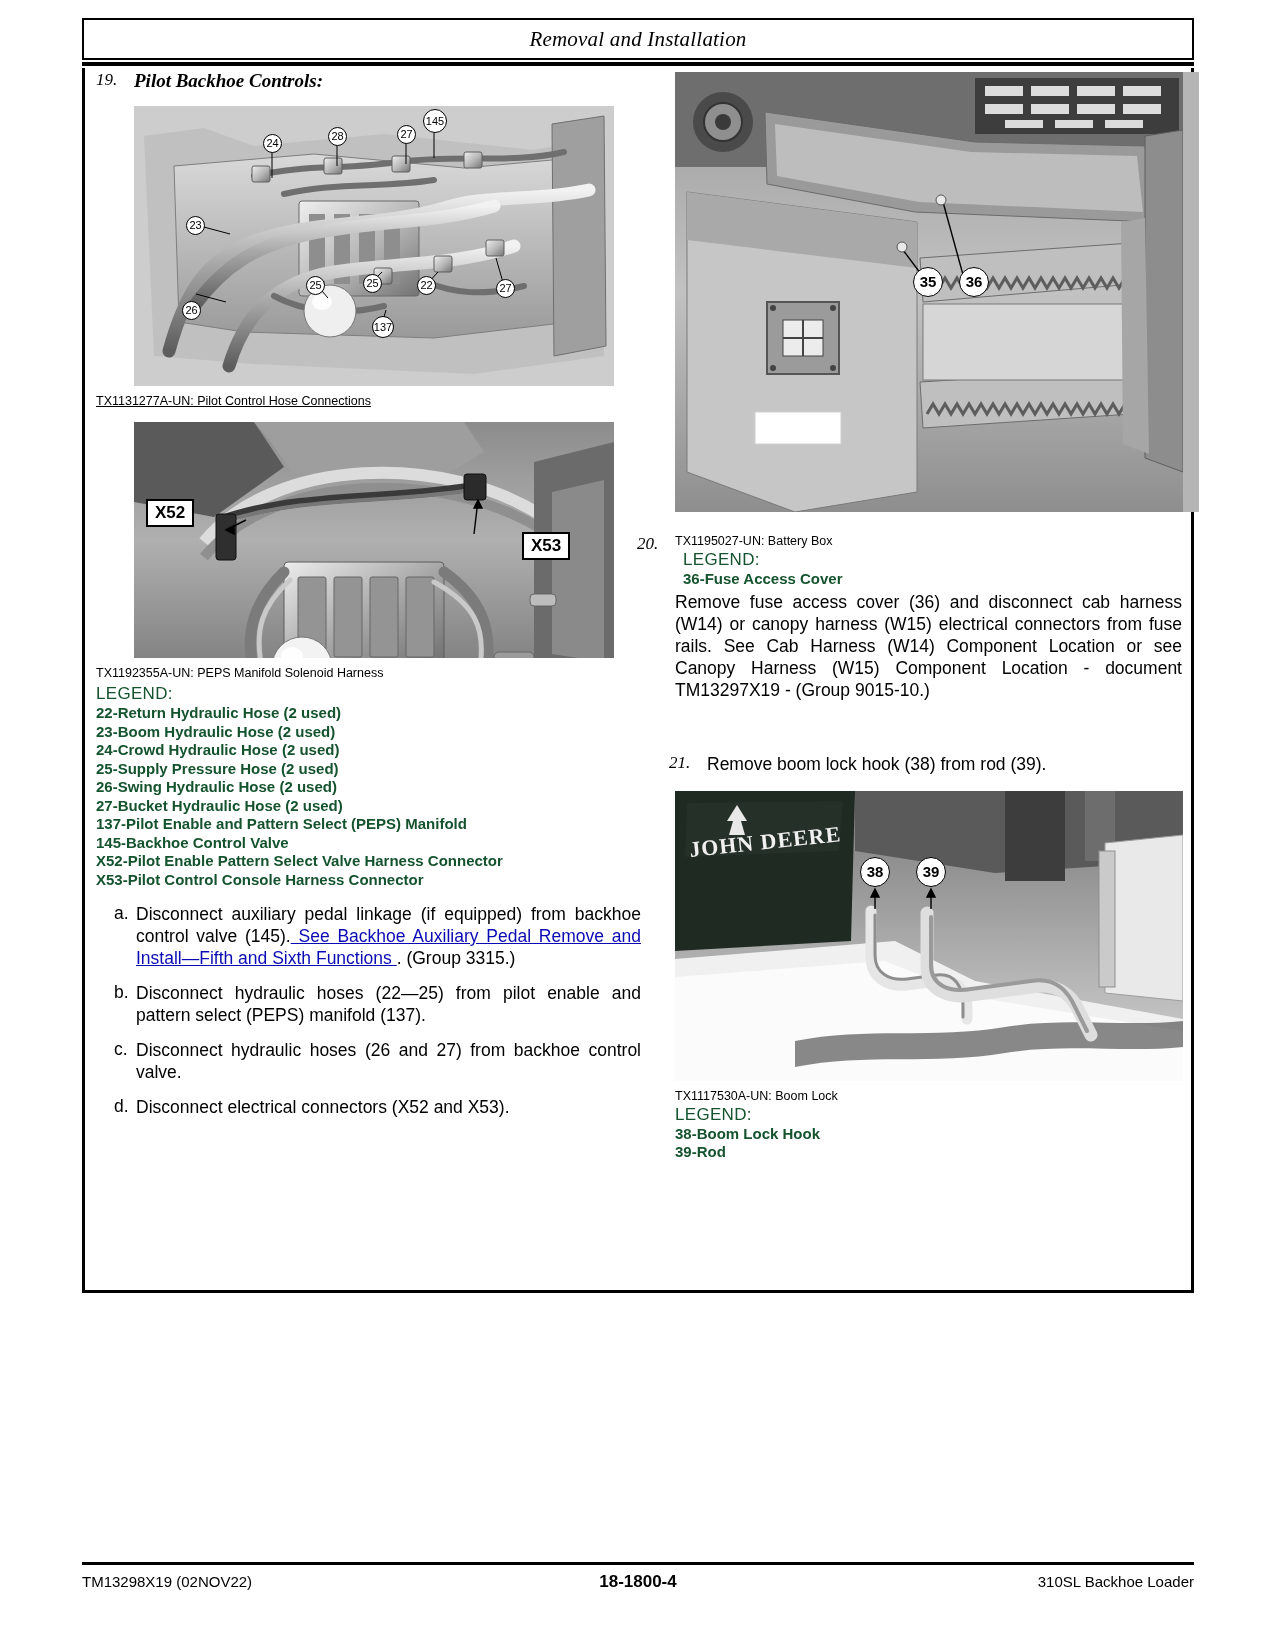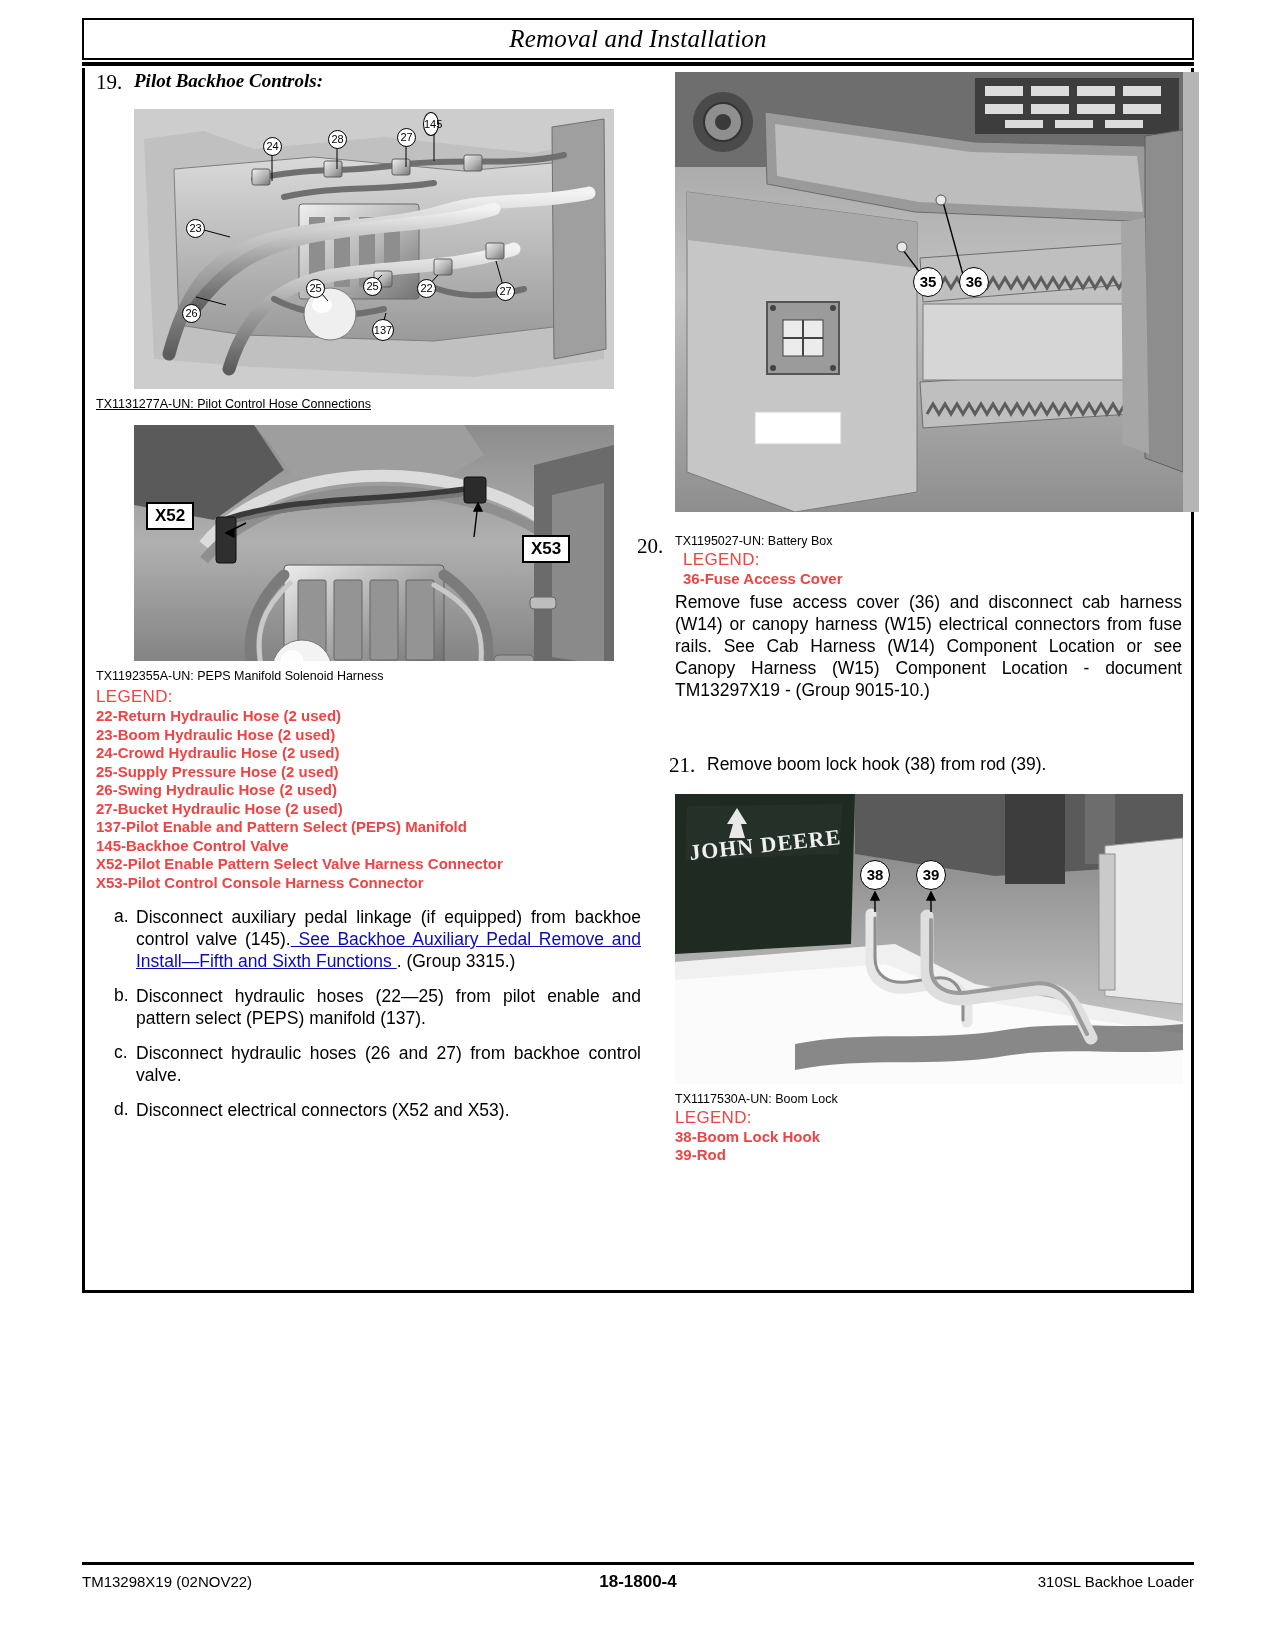--- a/index.html
+++ b/index.html
@@ -22,21 +22,21 @@
     left: 82px;
     top: 18px;
     width: 1112px;
     height: 42px;
     border: 2px solid #000;
     box-sizing: border-box;
   }
   .page-header-title {
     font-family: "Liberation Serif", serif;
     font-style: italic;
-    font-size: 25px;
+    font-size: 21px;
     text-align: center;
     line-height: 38px;
     letter-spacing: 0.2px;
   }
   .header-rule {
     position: absolute;
     left: 82px;
     top: 62px;
     width: 1112px;
     height: 4px;
@@ -70,22 +70,23 @@
 
   
   .step {
     display: flex;
     align-items: flex-start;
     margin-bottom: 6px;
   }
   .step-num {
     width: 38px;
     flex: 0 0 38px;
-    font-size: 21px;
+    font-size: 17px;
     font-family: "Liberation Serif", serif;
+    font-style: italic;
   }
   .step-body {
     flex: 1;
     font-size: 17px;
   }
   .step-title {
     font-family: "Liberation Serif", serif;
     font-weight: bold;
     font-style: italic;
     font-size: 19px;
@@ -105,21 +106,21 @@
   }
   .fig-caption {
     font-size: 12.5px;
     font-family: "Liberation Sans", sans-serif;
     margin-top: 5px;
     color: #000;
   }
 
   
   .legend {
-    color: #ef4444;
+    color: #14532d;
     font-family: "Liberation Sans", sans-serif;
   }
   .legend-head {
     font-size: 17px;
     font-weight: normal;
     letter-spacing: 0.3px;
   }
   .legend-item {
     font-size: 15px;
     font-weight: bold;
@@ -286,21 +287,21 @@
         <path d="M238 176 L248 166"></path>
         <path d="M293 178 L304 166"></path>
         <path d="M370 180 L362 152"></path>
         <path d="M248 218 L252 204"></path>
       </g>
     </svg>
 
     <div class="callout" style="left:129px;top:28px;">24</div>
     <div class="callout" style="left:194px;top:21px;">28</div>
     <div class="callout" style="left:263px;top:19px;">27</div>
-    <div class="callout" style="left:289px;top:3px;width:16px;height:24px;line-height:22px;">145</div>
+    <div class="callout" style="left:289px;top:3px;width:24px;height:24px;line-height:22px;">145</div>
     <div class="callout" style="left:52px;top:110px;">23</div>
     <div class="callout" style="left:48px;top:195px;text-align:center;">26</div>
     <div class="callout" style="left:172px;top:170px;">25</div>
     <div class="callout" style="left:229px;top:168px;">25</div>
     <div class="callout" style="left:283px;top:170px;">22</div>
     <div class="callout" style="left:362px;top:173px;">27</div>
     <div class="callout" style="left:238px;top:210px;width:22px;height:22px;line-height:20px;">137</div>
   </div>
   <div class="fig-caption" style="margin-left:0px;margin-top:8px;text-decoration:underline;">TX1131277A-UN: Pilot Control Hose Connections</div>
 

